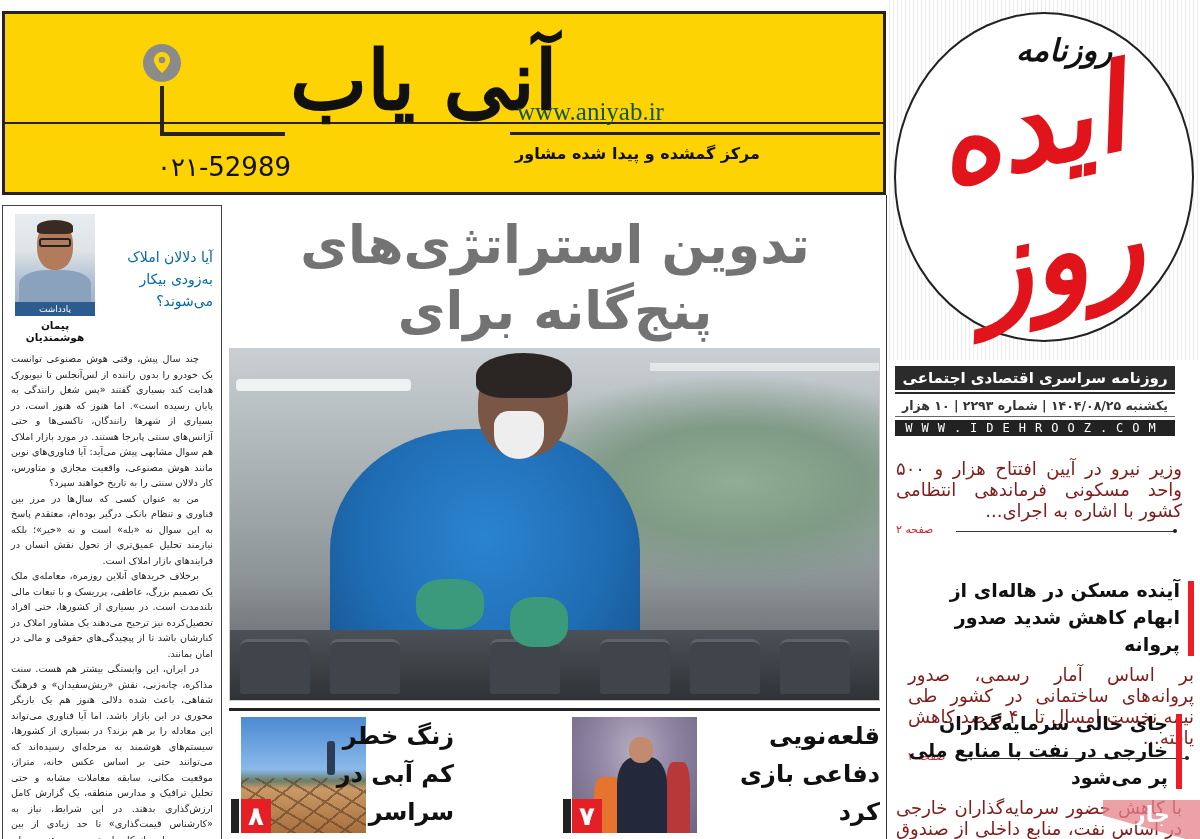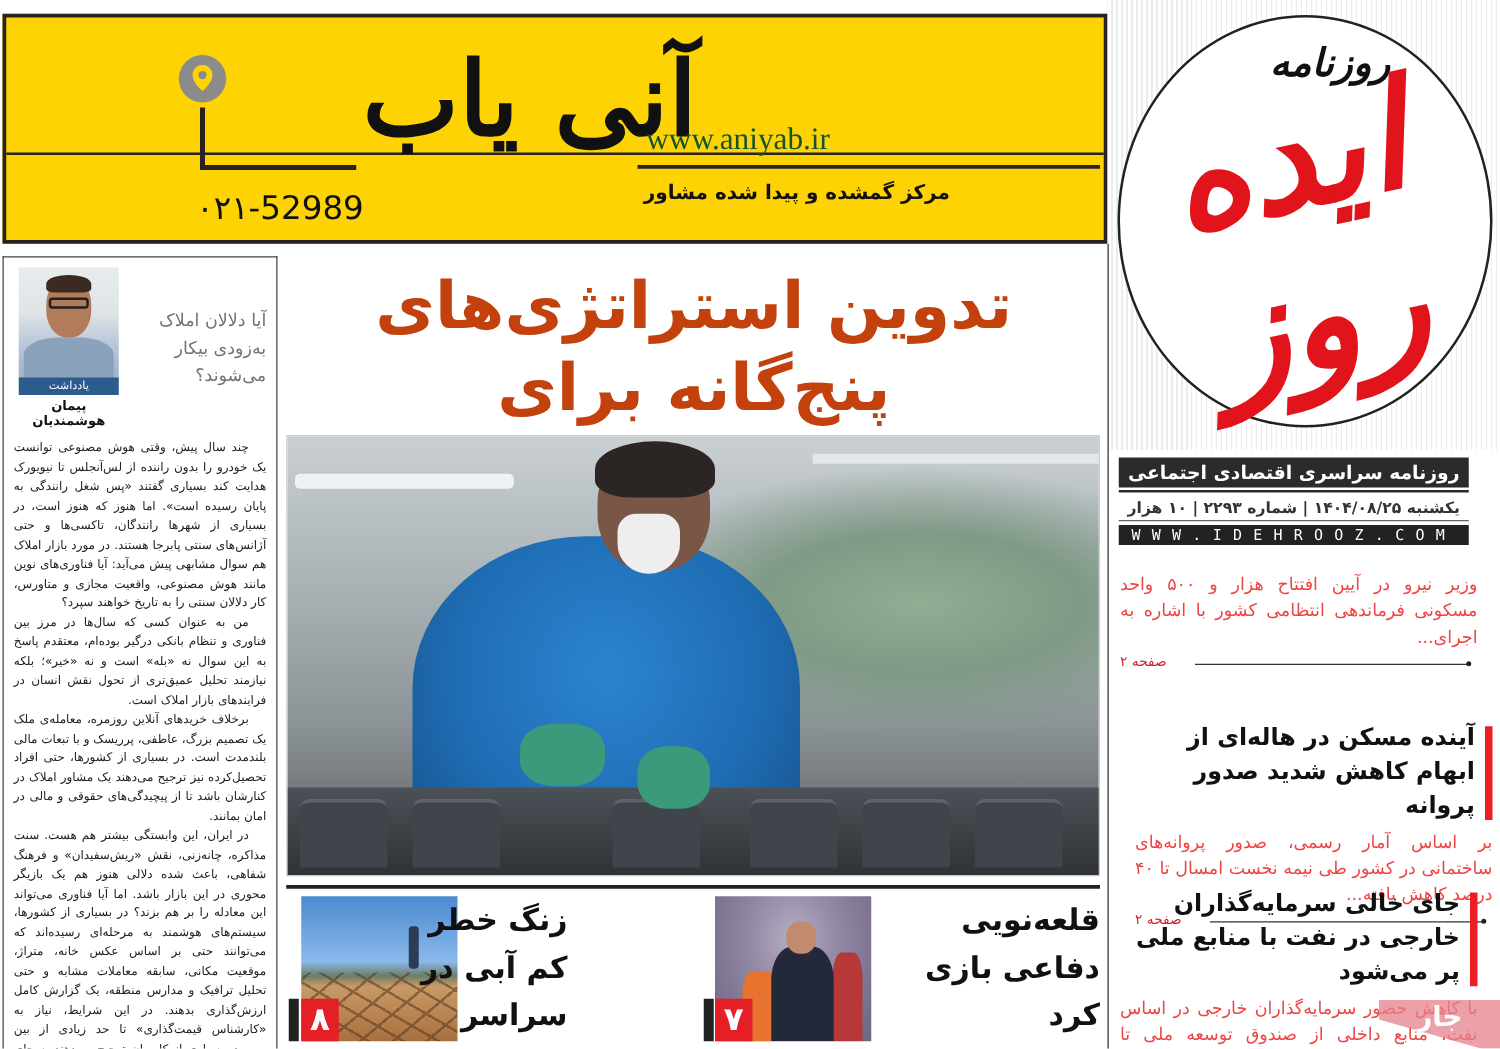--- a/index.html
+++ b/index.html
@@ -74,21 +74,21 @@
   .vline-right { position: absolute; left: 886px; top: 195px; width: 1px; height: 644px; background: #333; }
 
   
   .story { position: absolute; left: 896px; width: 286px; direction: rtl; }
   .story-head {
     position: relative; padding-right: 14px; font-size: 19px; font-weight: bold; line-height: 27px; color: #111;
   }
   .story-head::before {
     content: ""; position: absolute; right: 0; top: 4px; width: 6px; bottom: 2px; background: #ee1c25;
   }
-  .story-body { margin-top: 6px; font-size: 14px; line-height: 21px; color: #ef4444; text-align: justify; }
+  .story-body { margin-top: 6px; font-size: 18px; line-height: 21px; color: #7f1d1d; text-align: justify; }
   .story-foot { position: relative; margin-top: 2px; height: 16px; }
   .story-page { position: absolute; left: 0; top: 0; font-size: 11px; color: #d0212a; direction: rtl; }
   .story-rule { position: absolute; left: 60px; right: 8px; top: 8px; height: 1px; background: #333; }
   .story-rule::after { content: ""; position: absolute; right: -3px; top: -2px; width: 4px; height: 4px; border-radius: 50%; background: #222; }
 
   
   .opinion {
     position: absolute; left: 2px; top: 205px; width: 220px; height: 634px;
     border: 1px solid #444; border-bottom: none; overflow: hidden; direction: rtl;
   }
@@ -102,32 +102,32 @@
   }
   .op-hair { position: absolute; left: 22px; top: 6px; width: 36px; height: 14px; border-radius: 50% 50% 20% 20%; background: #3a2a22; }
   .op-glasses { position: absolute; left: 24px; top: 24px; width: 32px; height: 9px; border: 2px solid #222; border-radius: 3px; }
   .op-body { position: absolute; left: 4px; top: 56px; width: 72px; height: 34px; border-radius: 40% 40% 0 0; background: #8ba2bd; }
   .op-tag {
     position: absolute; left: 12px; top: 96px; width: 80px; height: 14px; background: #2c5b8e; color: #fff;
     font-size: 9px; text-align: center; line-height: 14px;
   }
   .op-author { position: absolute; left: 10px; top: 113px; width: 84px; text-align: center; font-size: 10.5px; font-weight: bold; color: #111; }
   .op-title {
-    position: absolute; right: 8px; top: 40px; width: 115px; font-size: 14px; line-height: 22px; color: #737373;
+    position: absolute; right: 8px; top: 40px; width: 115px; font-size: 14px; line-height: 22px; color: #0369a1;
   }
   .op-text {
     position: absolute; left: 8px; right: 8px; top: 145px; font-size: 9.6px; line-height: 15.5px; color: #222;
     text-align: justify;
   }
   .op-text p { text-indent: 14px; }
 
   
   .headline {
     position: absolute; left: 228px; top: 212px; width: 654px; text-align: center; direction: rtl;
-    font-size: 52px; font-weight: bold; line-height: 66px; color: #c2410c; letter-spacing: -1px;
+    font-size: 52px; font-weight: bold; line-height: 66px; color: #737373; letter-spacing: -1px;
   }
 
   
   .main-photo {
     position: absolute; left: 229px; top: 348px; width: 651px; height: 353px; overflow: hidden;
     border: 1px solid #ccc;
     background:
       radial-gradient(ellipse at 78% 38%, #8fae92 0%, #7f9a86 18%, transparent 35%),
       linear-gradient(180deg, #c9cfd3 0%, #a9b1b5 35%, #8d9498 65%, #55595c 100%);
   }

